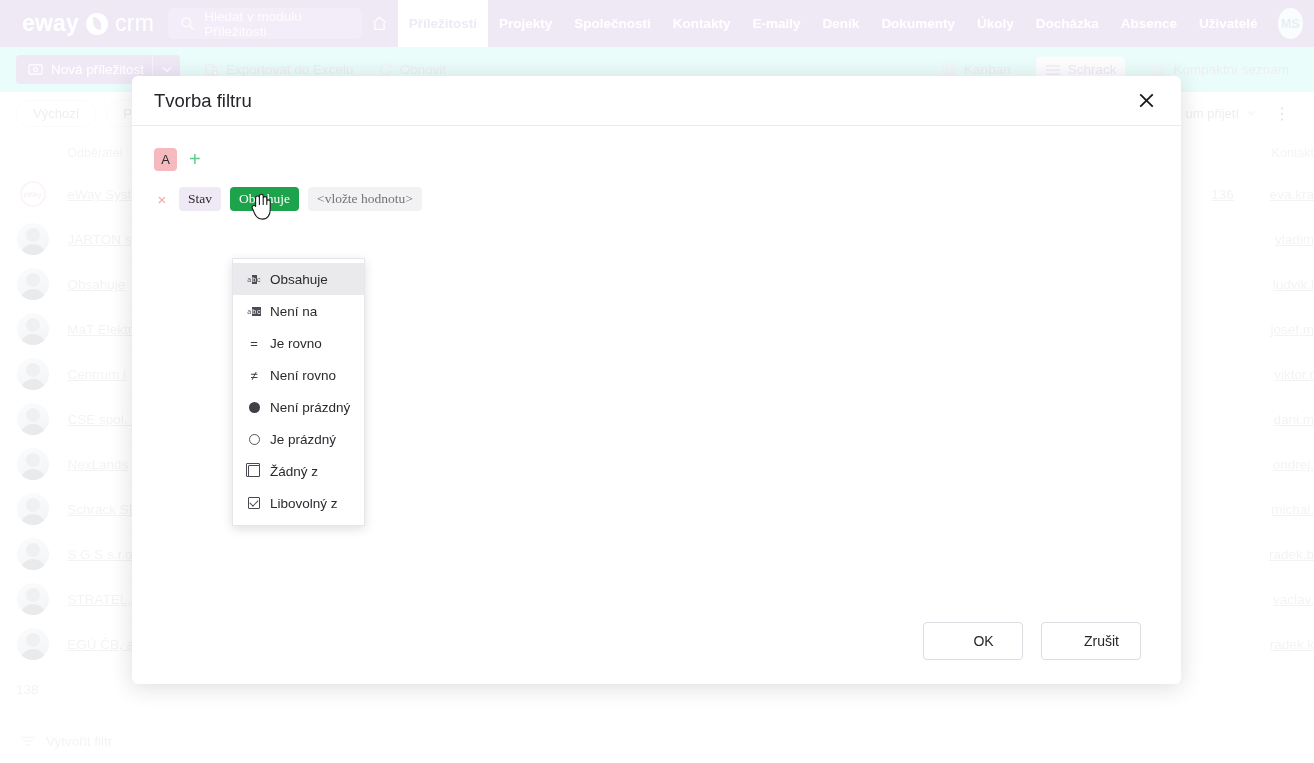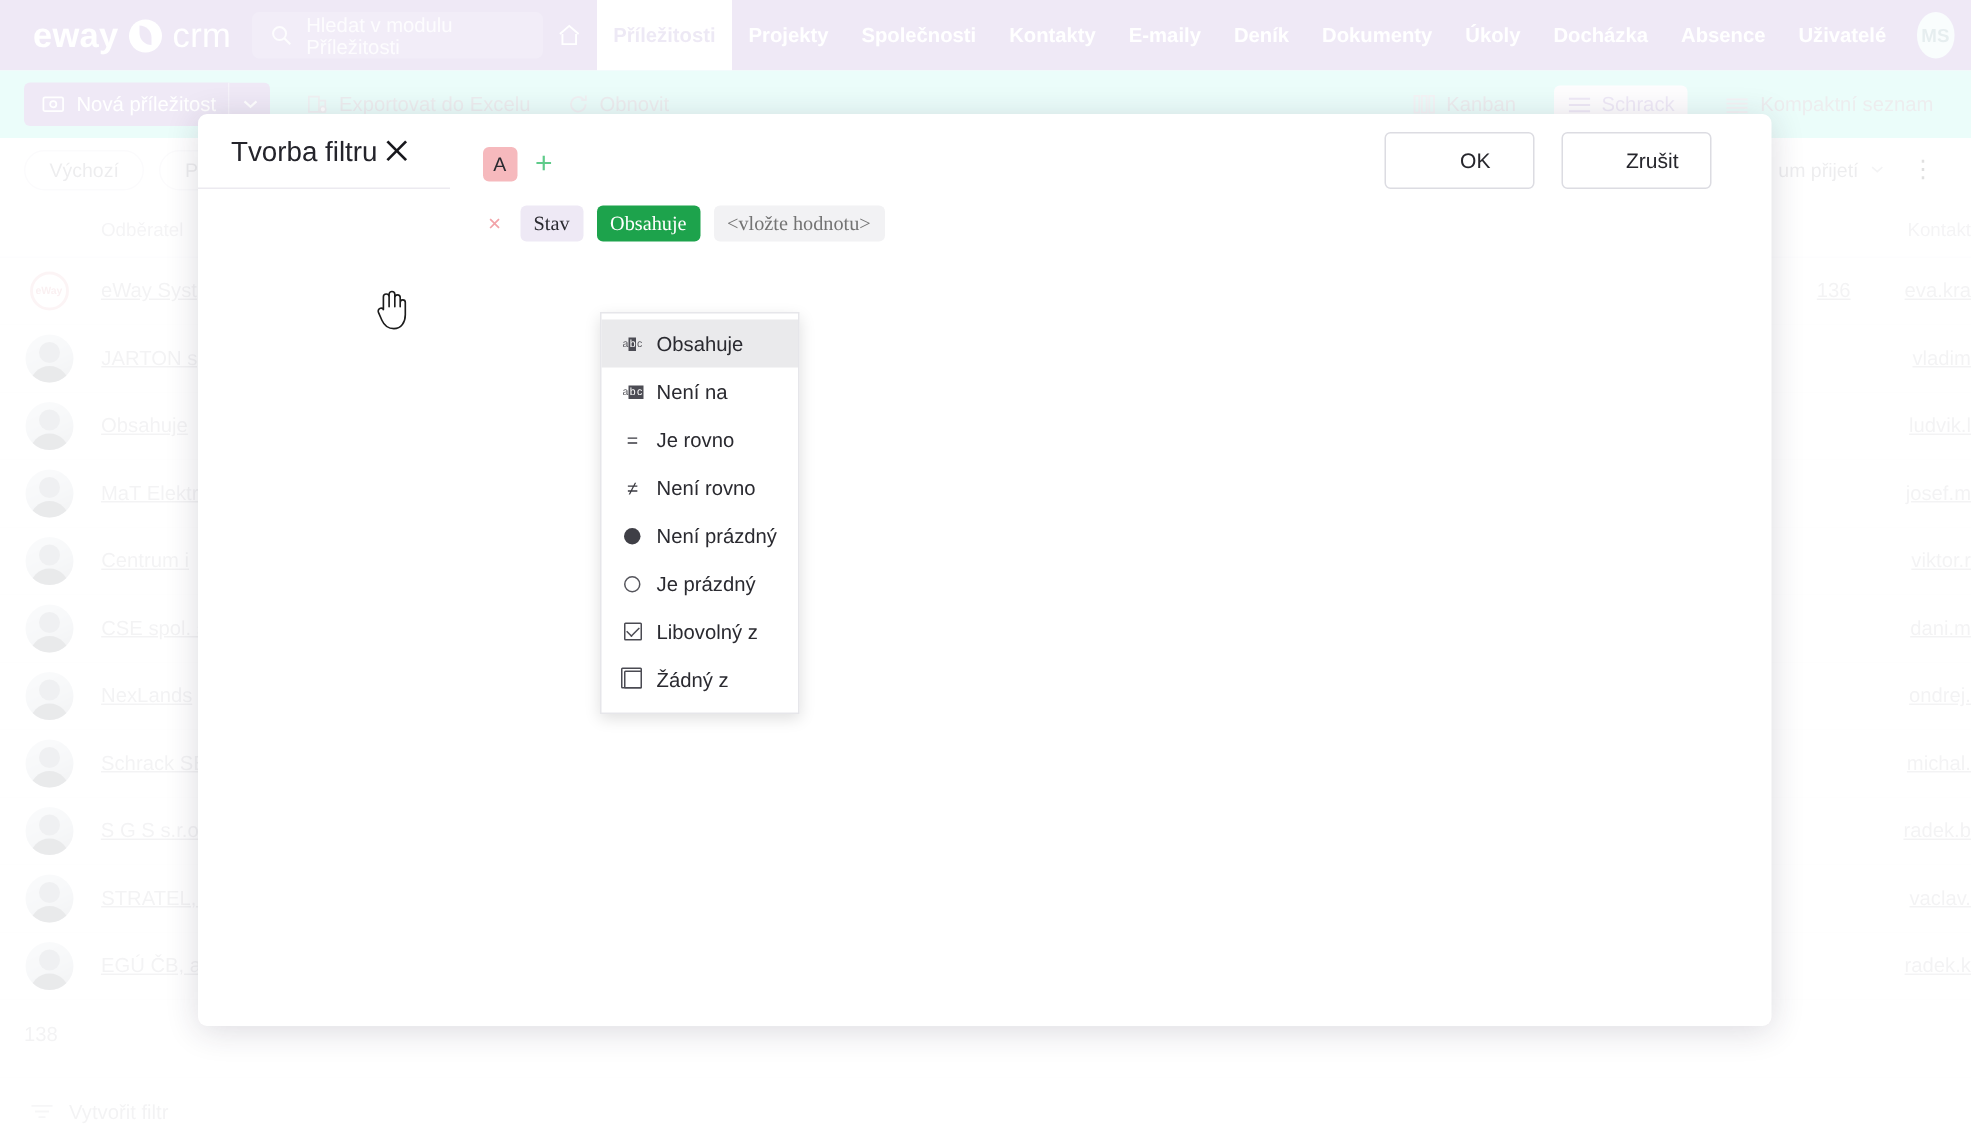--- a/index.html
+++ b/index.html
@@ -145,21 +145,21 @@
   .scrim {
     position:absolute; inset:0; background:rgba(255,255,255,.88);
     z-index:50;
   }
 
   
   .modal {
     position:absolute; left:132px; top:76px; width:1049px; height:608px;
     background:#fff; border-radius:6px; z-index:60;
     box-shadow:0 3px 22px rgba(40,30,60,.16);
-    display:flex; flex-direction:row;
+    display:flex; flex-direction:column;
   }
   .modal-head {
     height:50px; border-bottom:1px solid #eceaf0;
     display:flex; align-items:center; padding:0 22px;
   }
   .modal-title { font-size:18.5px; color:#24242b; }
   .modal-close {
     margin-left:auto; width:26px; height:26px; display:flex;
     align-items:center; justify-content:center; color:#1b1b20;
   }
@@ -598,30 +598,30 @@
 
         <div class="dd-item">
           <span class="dd-ico">
               <span class="circ-o"></span>
             </span>
           <span>Je prázdný</span>
         </div>
 
         <div class="dd-item">
           <span class="dd-ico">
+              <span class="sqr dbl"></span>
+            </span>
+          <span>Žádný z</span>
+        </div>
+
+        <div class="dd-item">
+          <span class="dd-ico">
               <span class="sqr checked"></span>
             </span>
           <span>Libovolný z</span>
-        </div>
-
-        <div class="dd-item">
-          <span class="dd-ico">
-              <span class="sqr dbl"></span>
-            </span>
-          <span>Žádný z</span>
         </div>
 
       </div>
     </div>
 
     <div class="modal-foot">
       <button class="btn">OK</button>
       <button class="btn">Zrušit</button>
     </div>
   </div>

